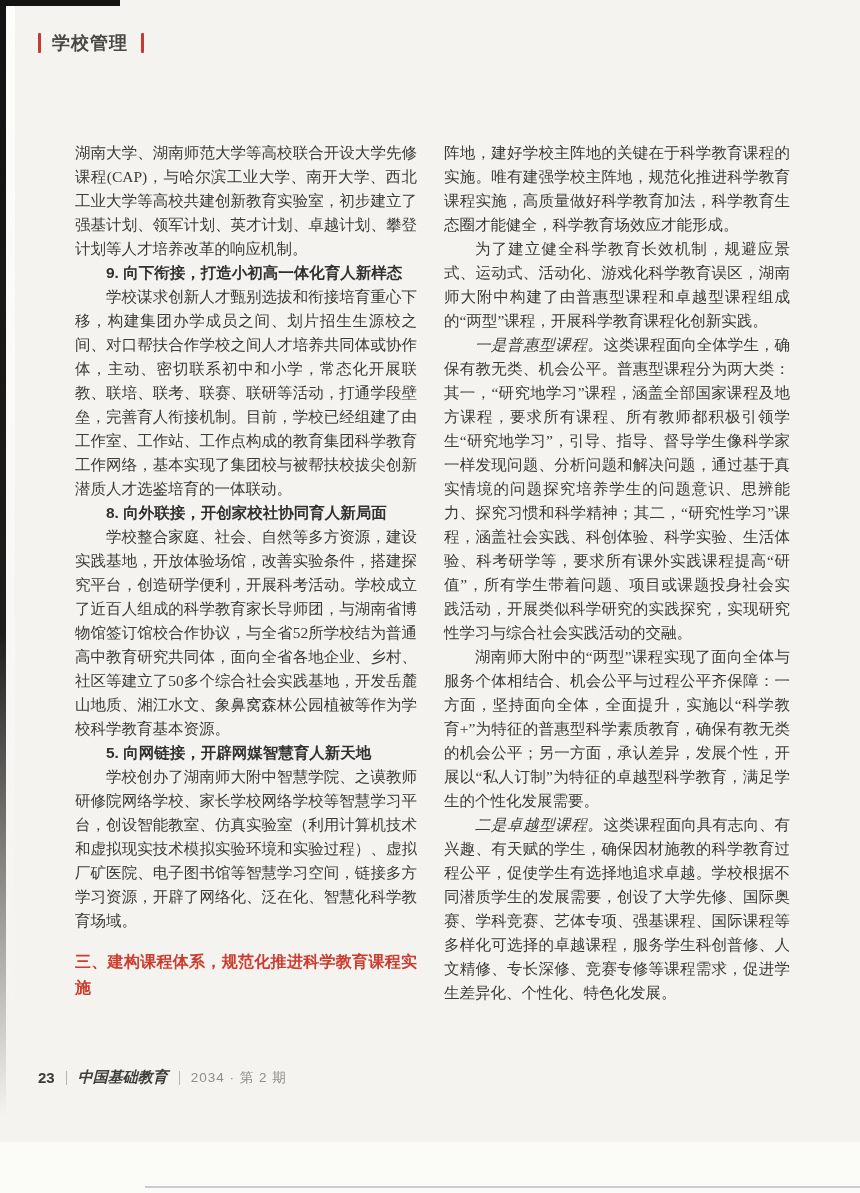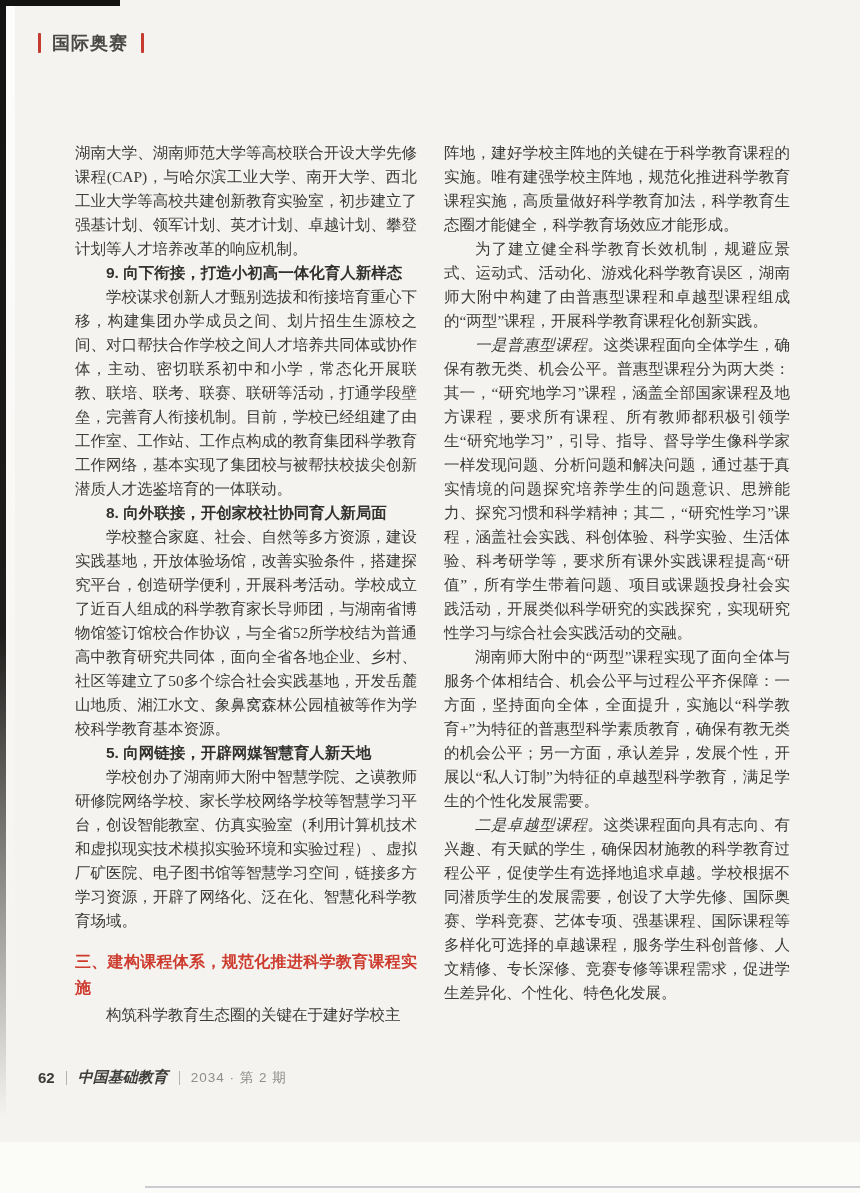--- a/index.html
+++ b/index.html
@@ -86,46 +86,45 @@
 <body>
 
 <div class="page">
 
   <div class="scan-edge-left"></div>
   <div class="scan-sliver"></div>
   <div class="scan-edge-top"></div>
 
   <header class="page-header">
     <span class="hrule" style="background:#c53b2f;"></span>
-    <span class="sec-cn">国际奥赛</span>
+    <span class="sec-cn">学校管理</span>
     <span class="hrule" style="background:#c53b2f;"></span>
   </header>
 
   <div class="col col-left">
     <p class="para noindent">湖南大学、湖南师范大学等高校联合开设大学先修课程(CAP)，与哈尔滨工业大学、南开大学、西北工业大学等高校共建创新教育实验室，初步建立了强基计划、领军计划、英才计划、卓越计划、攀登计划等人才培养改革的响应机制。</p>
     <h3 class="subhead">9. 向下衔接，打造小初高一体化育人新样态</h3>
     <p class="para">学校谋求创新人才甄别选拔和衔接培育重心下移，构建集团办学成员之间、划片招生生源校之间、对口帮扶合作学校之间人才培养共同体或协作体，主动、密切联系初中和小学，常态化开展联教、联培、联考、联赛、联研等活动，打通学段壁垒，完善育人衔接机制。目前，学校已经组建了由工作室、工作站、工作点构成的教育集团科学教育工作网络，基本实现了集团校与被帮扶校拔尖创新潜质人才选鉴培育的一体联动。</p>
     <h3 class="subhead">8. 向外联接，开创家校社协同育人新局面</h3>
     <p class="para">学校整合家庭、社会、自然等多方资源，建设实践基地，开放体验场馆，改善实验条件，搭建探究平台，创造研学便利，开展科考活动。学校成立了近百人组成的科学教育家长导师团，与湖南省博物馆签订馆校合作协议，与全省52所学校结为普通高中教育研究共同体，面向全省各地企业、乡村、社区等建立了50多个综合社会实践基地，开发岳麓山地质、湘江水文、象鼻窝森林公园植被等作为学校科学教育基本资源。</p>
     <h3 class="subhead">5. 向网链接，开辟网媒智慧育人新天地</h3>
     <p class="para">学校创办了湖南师大附中智慧学院、之谟教师研修院网络学校、家长学校网络学校等智慧学习平台，创设智能教室、仿真实验室（利用计算机技术和虚拟现实技术模拟实验环境和实验过程）、虚拟厂矿医院、电子图书馆等智慧学习空间，链接多方学习资源，开辟了网络化、泛在化、智慧化科学教育场域。</p>
     <h2 class="red-head">三、建构课程体系，规范化推进科学教育课程实施</h2>
-    <p class="para">构筑科学教育生态圈的关键在于建好学校主</p>
   </div>
 
   <div class="col col-right">
     <p class="para noindent">阵地，建好学校主阵地的关键在于科学教育课程的实施。唯有建强学校主阵地，规范化推进科学教育课程实施，高质量做好科学教育加法，科学教育生态圈才能健全，科学教育场效应才能形成。</p>
     <p class="para">为了建立健全科学教育长效机制，规避应景式、运动式、活动化、游戏化科学教育误区，湖南师大附中构建了由普惠型课程和卓越型课程组成的“两型”课程，开展科学教育课程化创新实践。</p>
     <p class="para"><span class="lead">一是普惠型课程。</span><span>这类课程面向全体学生，确保有教无类、机会公平。普惠型课程分为两大类：其一，“研究地学习”课程，涵盖全部国家课程及地方课程，要求所有课程、所有教师都积极引领学生“研究地学习”，引导、指导、督导学生像科学家一样发现问题、分析问题和解决问题，通过基于真实情境的问题探究培养学生的问题意识、思辨能力、探究习惯和科学精神；其二，“研究性学习”课程，涵盖社会实践、科创体验、科学实验、生活体验、科考研学等，要求所有课外实践课程提高“研值”，所有学生带着问题、项目或课题投身社会实践活动，开展类似科学研究的实践探究，实现研究性学习与综合社会实践活动的交融。</span></p>
     <p class="para">湖南师大附中的“两型”课程实现了面向全体与服务个体相结合、机会公平与过程公平齐保障：一方面，坚持面向全体，全面提升，实施以“科学教育+”为特征的普惠型科学素质教育，确保有教无类的机会公平；另一方面，承认差异，发展个性，开展以“私人订制”为特征的卓越型科学教育，满足学生的个性化发展需要。</p>
     <p class="para"><span class="lead">二是卓越型课程。</span><span>这类课程面向具有志向、有兴趣、有天赋的学生，确保因材施教的科学教育过程公平，促使学生有选择地追求卓越。学校根据不同潜质学生的发展需要，创设了大学先修、国际奥赛、学科竞赛、艺体专项、强基课程、国际课程等多样化可选择的卓越课程，服务学生科创普修、人文精修、专长深修、竞赛专修等课程需求，促进学生差异化、个性化、特色化发展。</span></p>
   </div>
 
   <footer class="page-footer">
-    <span class="pgnum">62</span>
+    <span class="pgnum">23</span>
     <span class="fsep"></span>
     <span class="journal">中国基础教育</span>
     <span class="fsep"></span>
     <span class="issue">2034 · 第 2 期</span>
   </footer>
 
   <div class="bottom-strip"></div>
   <div class="bottom-line"></div>
 
 </div>

